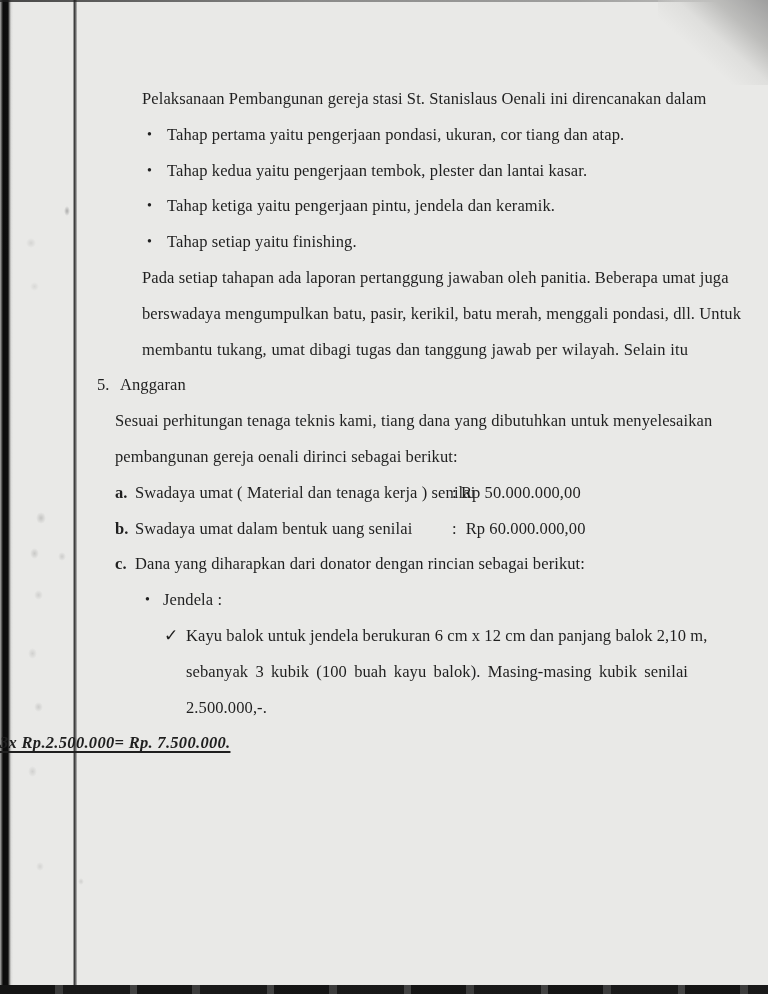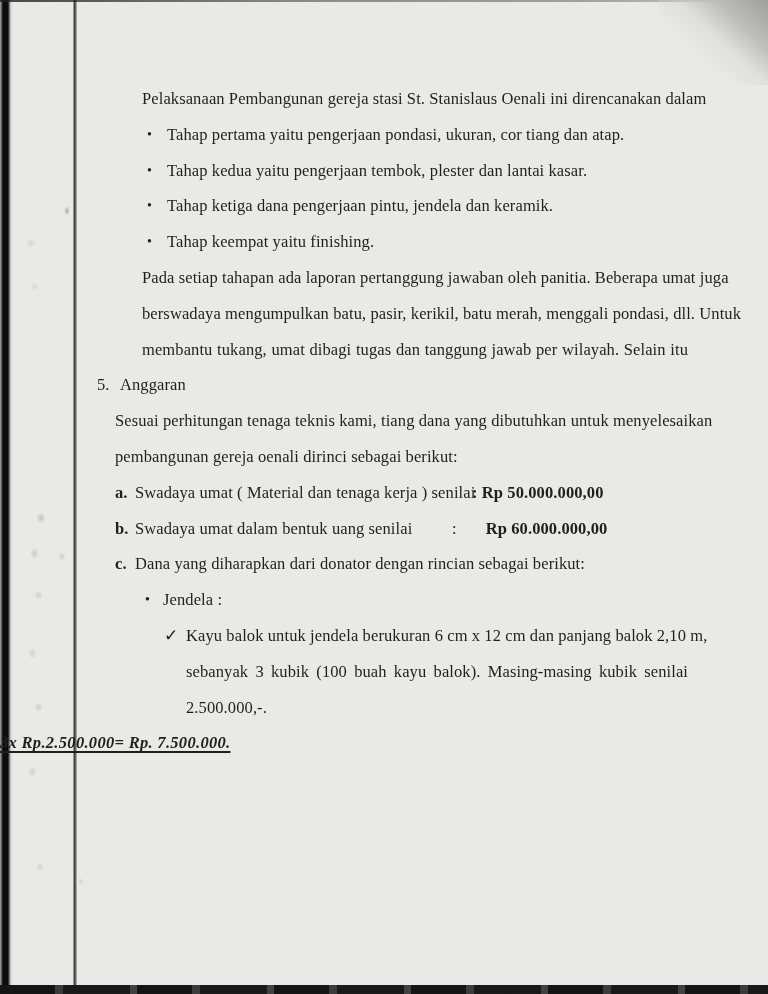--- a/index.html
+++ b/index.html
@@ -78,21 +78,21 @@
   .stage-line { margin-left: 167px; position: relative; }
   .stage-line .marker { position: absolute; left: -20px; font-size: 14px; }
 
   .sec5 { margin-left: 120px; position: relative; }
   .sec5 .num { position: absolute; left: -23px; }
 
   .abc-line { margin-left: 135px; position: relative; }
   .abc-line .marker { position: absolute; left: -20px; font-weight: bold; }
   .abc-row { display: flex; }
   .abc-row .lbl { width: 317px; flex: 0 0 317px; }
-  .abc-row .val { font-weight: bold; margin-left: 20px; }
+  .abc-row .val { font-weight: normal; }
   .abc-row .colon { margin-right: 9px; }
 
   .jendela-line { margin-left: 163px; position: relative; }
   .jendela-line .marker { position: absolute; left: -18px; font-size: 14px; }
 
   .check-line { margin-left: 186px; width: 502px; position: relative; }
   .check-line .marker { position: absolute; left: -22px; font-size: 17px; }
 
   .total-line { }
   .total-line span {
@@ -131,25 +131,25 @@
   <div class="stage-line">
     <span class="marker">•</span>
     <span>Tahap pertama yaitu pengerjaan pondasi, ukuran, cor tiang dan atap.</span>
   </div>
   <div class="stage-line">
     <span class="marker">•</span>
     <span>Tahap kedua yaitu pengerjaan tembok, plester dan lantai kasar.</span>
   </div>
   <div class="stage-line">
     <span class="marker">•</span>
-    <span>Tahap ketiga dana pengerjaan pintu, jendela dan keramik.</span>
+    <span>Tahap ketiga yaitu pengerjaan pintu, jendela dan keramik.</span>
   </div>
   <div class="stage-line">
     <span class="marker">•</span>
-    <span>Tahap keempat yaitu finishing.</span>
+    <span>Tahap setiap yaitu finishing.</span>
   </div>
 
   <div class="p-main just">Pada setiap tahapan ada laporan pertanggung jawaban oleh panitia. Beberapa umat juga</div>
   <div class="p-main just">berswadaya mengumpulkan batu, pasir, kerikil, batu merah, menggali pondasi, dll. Untuk</div>
   <div class="p-main just">membantu tukang, umat dibagi tugas dan tanggung jawab per wilayah. Selain itu</div>
 
   <div class="sec5">
     <span class="num">5.</span>
     <span>Anggaran</span>
   </div>

